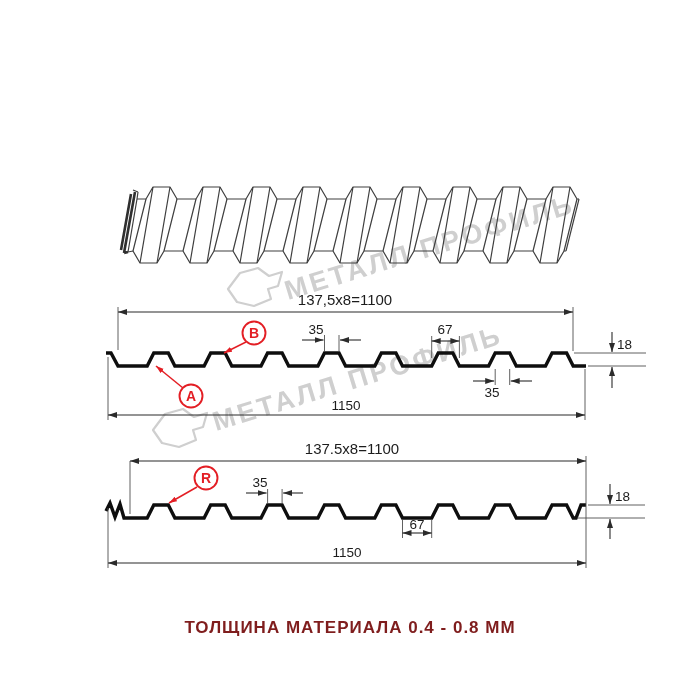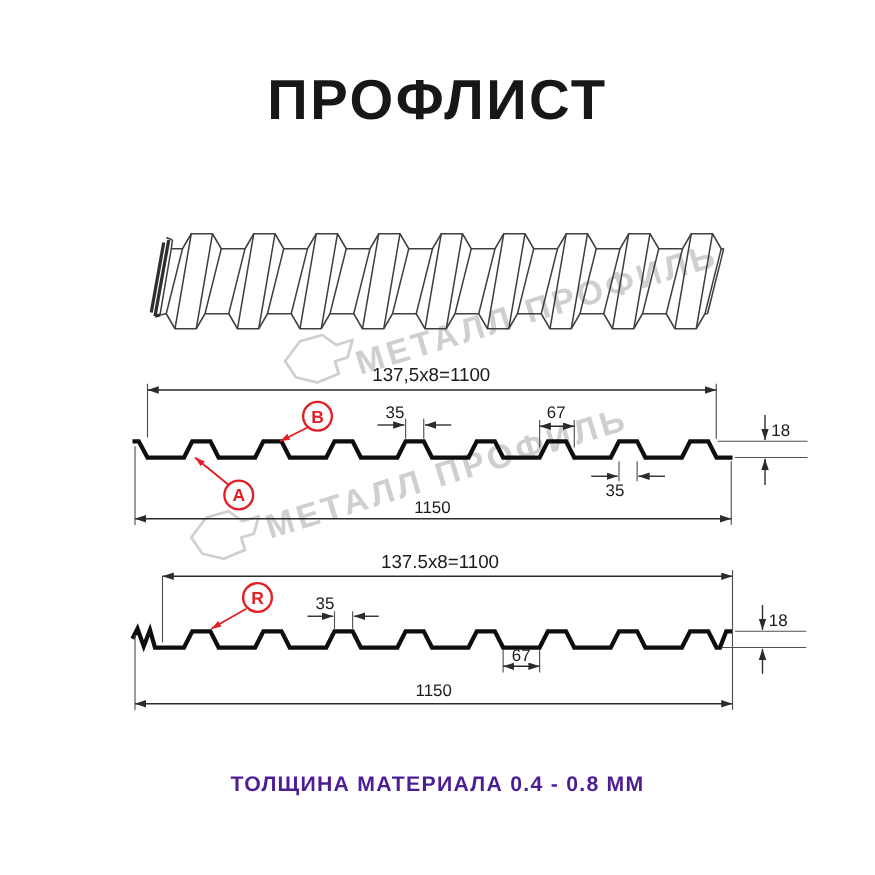--- a/index.html
+++ b/index.html
@@ -3,42 +3,41 @@
 <meta charset="utf-8">
 <style>
   html,body{margin:0;padding:0;background:#ffffff;}
   .page{position:relative;width:700px;height:700px;background:#ffffff;overflow:hidden;
         font-family:"Liberation Sans",sans-serif;}
   .title{position:absolute;top:54px;left:0;width:700px;text-align:center;
          font-size:45px;font-weight:700;letter-spacing:2px;color:#171717;}
   .subtitle{position:absolute;top:108px;left:0;width:700px;text-align:center;
          font-size:20px;font-weight:700;letter-spacing:1px;color:#171717;}
   .footer{position:absolute;top:618px;left:0;width:700px;text-align:center;
-         font-size:17px;font-weight:700;letter-spacing:1px;color:#4c1d95;}
+         font-size:17px;font-weight:700;letter-spacing:1px;color:#7f1d1d;}
   svg{position:absolute;top:0;left:0;}
   .thick{stroke:#0e0e0e;stroke-width:3.4;fill:none;stroke-linejoin:miter;}
   .sheet{stroke:#3f3f3f;stroke-width:1.2;fill:none;stroke-linejoin:round;}
   .sheetedge{stroke:#2f2f2f;stroke-width:2.6;fill:none;}
   .dim{stroke:#2b2b2b;stroke-width:1.1;fill:none;}
   .ext{stroke:#4f4f4f;stroke-width:0.9;fill:none;}
   .dimtxt{font:13.5px "Liberation Sans",sans-serif;fill:#1c1c1c;}
   .pitchtxt{font:15px "Liberation Sans",sans-serif;fill:#1c1c1c;}
   .wmtxt{font:700 27px "Liberation Sans",sans-serif;fill:#cfcfcf;letter-spacing:3px;}
   .wmlogo{stroke:#cfcfcf;stroke-width:2.2;fill:none;stroke-linejoin:round;}
   .redline{stroke:#e31e24;stroke-width:1.5;fill:none;}
   .redcirc{stroke:#e31e24;stroke-width:1.9;fill:#ffffff;}
   .redtxt{font:700 14px "Liberation Sans",sans-serif;fill:#e31e24;text-anchor:middle;}
   .mid{text-anchor:middle;}
 </style>
 </head>
 <body>
 
 <div class="page">
 
-  <div class="title">ПРОФЛИСТ</div>
 
   <svg width="700" height="700" viewBox="0 0 700 700">
     <defs>
       <marker id="ab" markerWidth="11" markerHeight="8" refX="9" refY="3" orient="auto-start-reverse" markerUnits="userSpaceOnUse">
         <path d="M0,0 L9,3 L0,6 Z" fill="#2b2b2b"></path>
       </marker>
       <marker id="ar" markerWidth="10" markerHeight="7" refX="8" refY="2.6" orient="auto" markerUnits="userSpaceOnUse">
         <path d="M0,0 L8,2.6 L0,5.2 Z" fill="#e31e24"></path>
       </marker>
     </defs>

